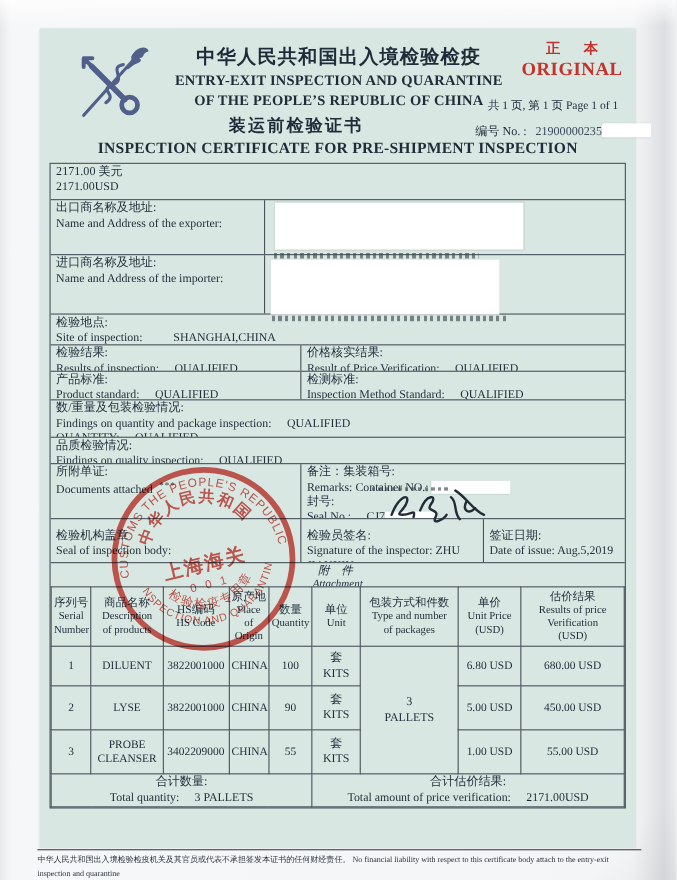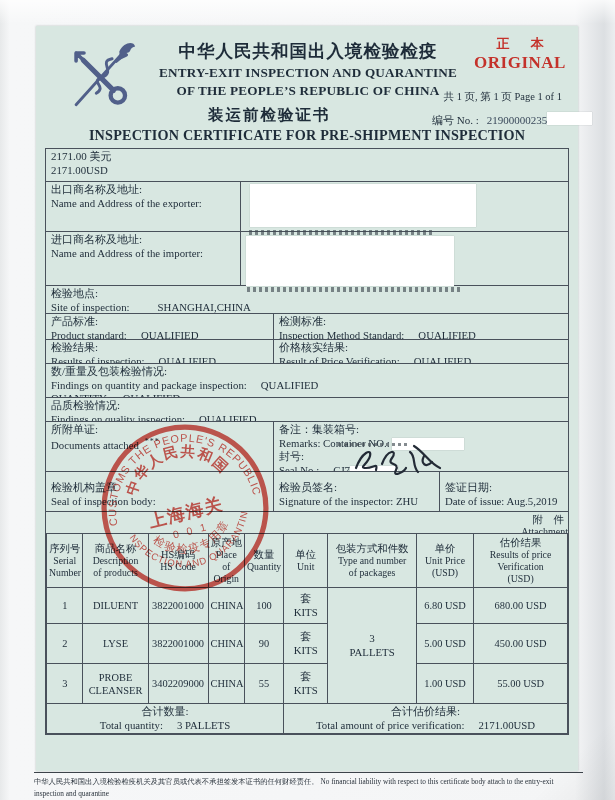--- a/index.html
+++ b/index.html
@@ -50,21 +50,21 @@
   .cell{box-sizing:border-box;padding:1px 5px;overflow:hidden;}
   .cell + .cell{border-left:1px solid var(--bd);}
   .fx{flex:1 1 auto;}
   .cn-l{display:block;font-size:11px;}
   .en-l{display:block;font-size:10.8px;}
   .val{margin-left:14px;}
   .val2{margin-left:28px;}
   .tiny-star{font-size:8px;vertical-align:super;margin-left:6px;letter-spacing:1px;}
   .inline-redact{display:inline-block;background:#fff;vertical-align:middle;box-shadow:0 0 1px rgba(120,130,135,.6);}
   
-  .att-title{display:block;text-align:right;padding:1px 0;}
+  .att-title{display:block;text-align:center;padding:1px 0;font-style:italic;}
   .att-title .cn-l{font-size:10.5px;letter-spacing:4px;}
   .att-title .en-l{font-size:10px;}
   table.att{width:100%;border-collapse:collapse;table-layout:fixed;}
   table.att th,table.att td{border:1px solid var(--bd);font-weight:normal;text-align:center;vertical-align:middle;padding:1px 2px;font-size:10.4px;box-sizing:border-box;}
   table.att th .cn-l{font-size:10.4px;}
   table.att th .en-l{font-size:9.8px;}
   tr.hrow{height:54px;} tr.r1{height:36px;} tr.r2{height:40px;} tr.r3{height:40px;} tr.trow{height:22px;}
   td.tleft{text-align:left;padding-left:5px;}
   
   .redact{position:absolute;background:#fff;box-shadow:0 0 1px rgba(120,130,135,.55);}
@@ -147,39 +147,39 @@
       <div class="cell fx"></div>
     </div>
 
     <div class="row" style="height:28px">
       <div class="cell fx">
         <span class="cn-l">检验地点:</span>
         <span class="en-l"><span>Site of inspection:</span><span class="val2">SHANGHAI,CHINA</span></span>
       </div>
     </div>
 
+    <div class="row" style="height:24px">
+      <div class="cell" style="width:227px;flex:none">
+        <span class="cn-l">检验结果:</span>
+        <span class="en-l"><span>Results of inspection:</span><span class="val">QUALIFIED</span></span>
+      </div>
+      <div class="cell fx">
+        <span class="cn-l">价格核实结果:</span>
+        <span class="en-l"><span>Result of Price Verification:</span><span class="val">QUALIFIED</span></span>
+      </div>
+    </div>
+
     <div class="row" style="height:26px">
       <div class="cell" style="width:227px;flex:none">
         <span class="cn-l">产品标准:</span>
         <span class="en-l"><span>Product standard:</span><span class="val">QUALIFIED</span></span>
       </div>
       <div class="cell fx">
         <span class="cn-l">检测标准:</span>
         <span class="en-l"><span>Inspection Method Standard:</span><span class="val">QUALIFIED</span></span>
-      </div>
-    </div>
-
-    <div class="row" style="height:24px">
-      <div class="cell" style="width:227px;flex:none">
-        <span class="cn-l">检验结果:</span>
-        <span class="en-l"><span>Results of inspection:</span><span class="val">QUALIFIED</span></span>
-      </div>
-      <div class="cell fx">
-        <span class="cn-l">价格核实结果:</span>
-        <span class="en-l"><span>Result of Price Verification:</span><span class="val">QUALIFIED</span></span>
       </div>
     </div>
 
     <div class="row" style="height:34px">
       <div class="cell fx">
         <span class="cn-l">数/重量及包装检验情况:</span>
         <span class="en-l"><span>Findings on quantity and package inspection:</span><span class="val">QUALIFIED</span></span>
         <span class="en-l"><span>QUANTITY:</span><span class="val">QUALIFIED</span></span>
       </div>
     </div>

